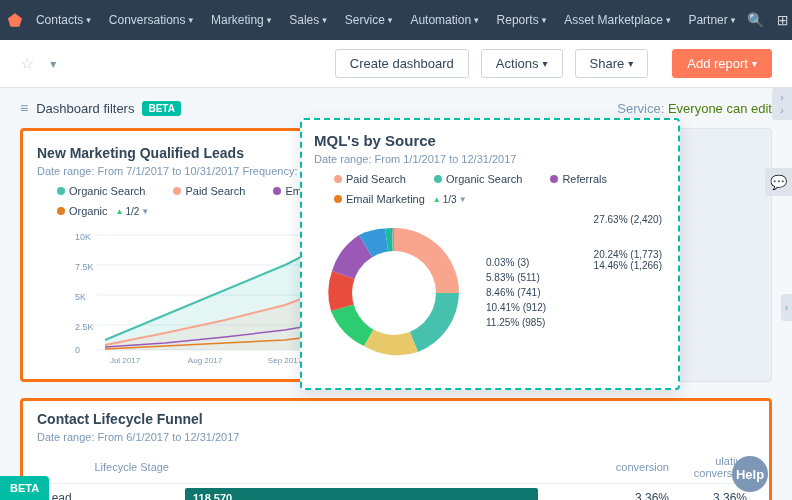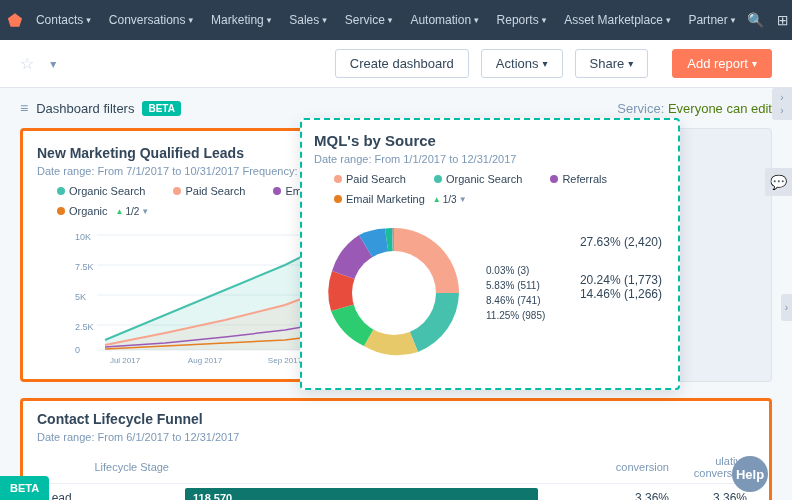--- a/index.html
+++ b/index.html
@@ -486,26 +486,29 @@
           <div style="margin-bottom:4px;">
             <span>0.03% (3)</span>
           </div>
           <div style="margin-bottom:4px;">
             <span>5.83% (511)</span>
           </div>
           <div style="margin-bottom:4px;">
             <span>8.46% (741)</span>
           </div>
           <div style="margin-bottom:4px;">
+            <span>10.41% (912)</span>
+          </div>
+          <div style="margin-bottom:4px;">
             <span>11.25% (985)</span>
           </div>
         </div>
       </div>
 
-      <div style="position:absolute;right:16px;top:115px;font-size:12px;color:#33475b;text-align:right;">
+      <div style="position:absolute;right:16px;top:94px;font-size:10px;color:#33475b;text-align:right;">
         <div>27.63% (2,420)</div>
         <div style="margin-top:24px;">20.24% (1,773)</div>
         <div style="">14.46% (1,266)</div>
       </div>
     </div>
 
     <div class="card" style="grid-column:1/-1;padding:10px 14px;margin-top:4px;">
       <div class="card-title">Contact Lifecycle Funnel</div>
       <div class="card-subtitle">Date range: From 6/1/2017 to 12/31/2017</div>
       <table class="funnel-table">

